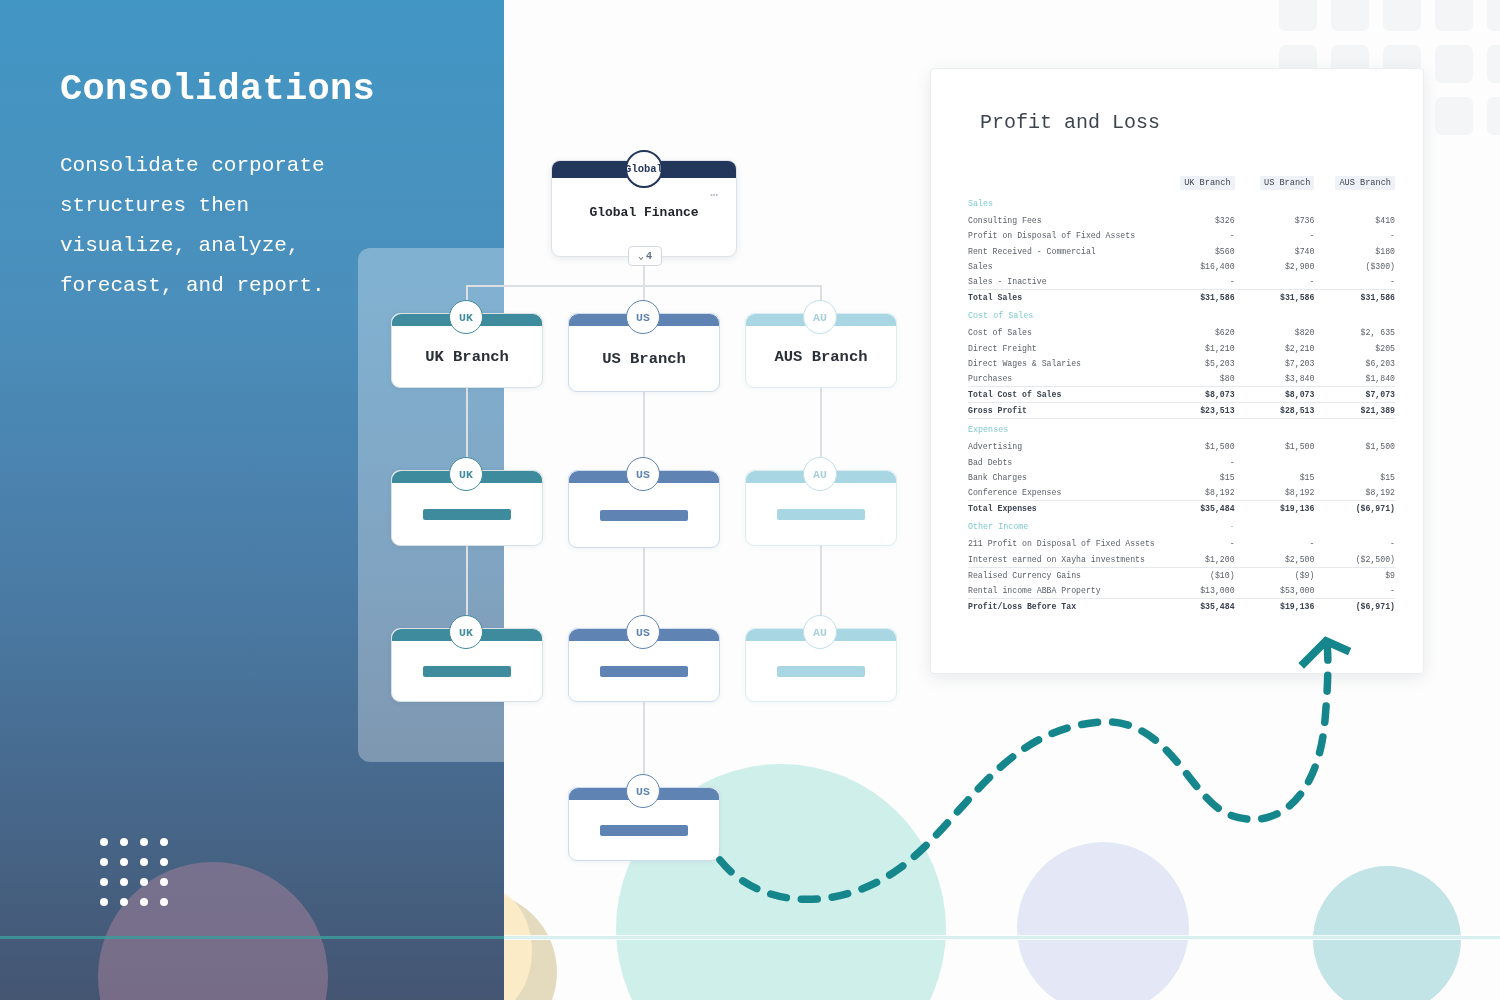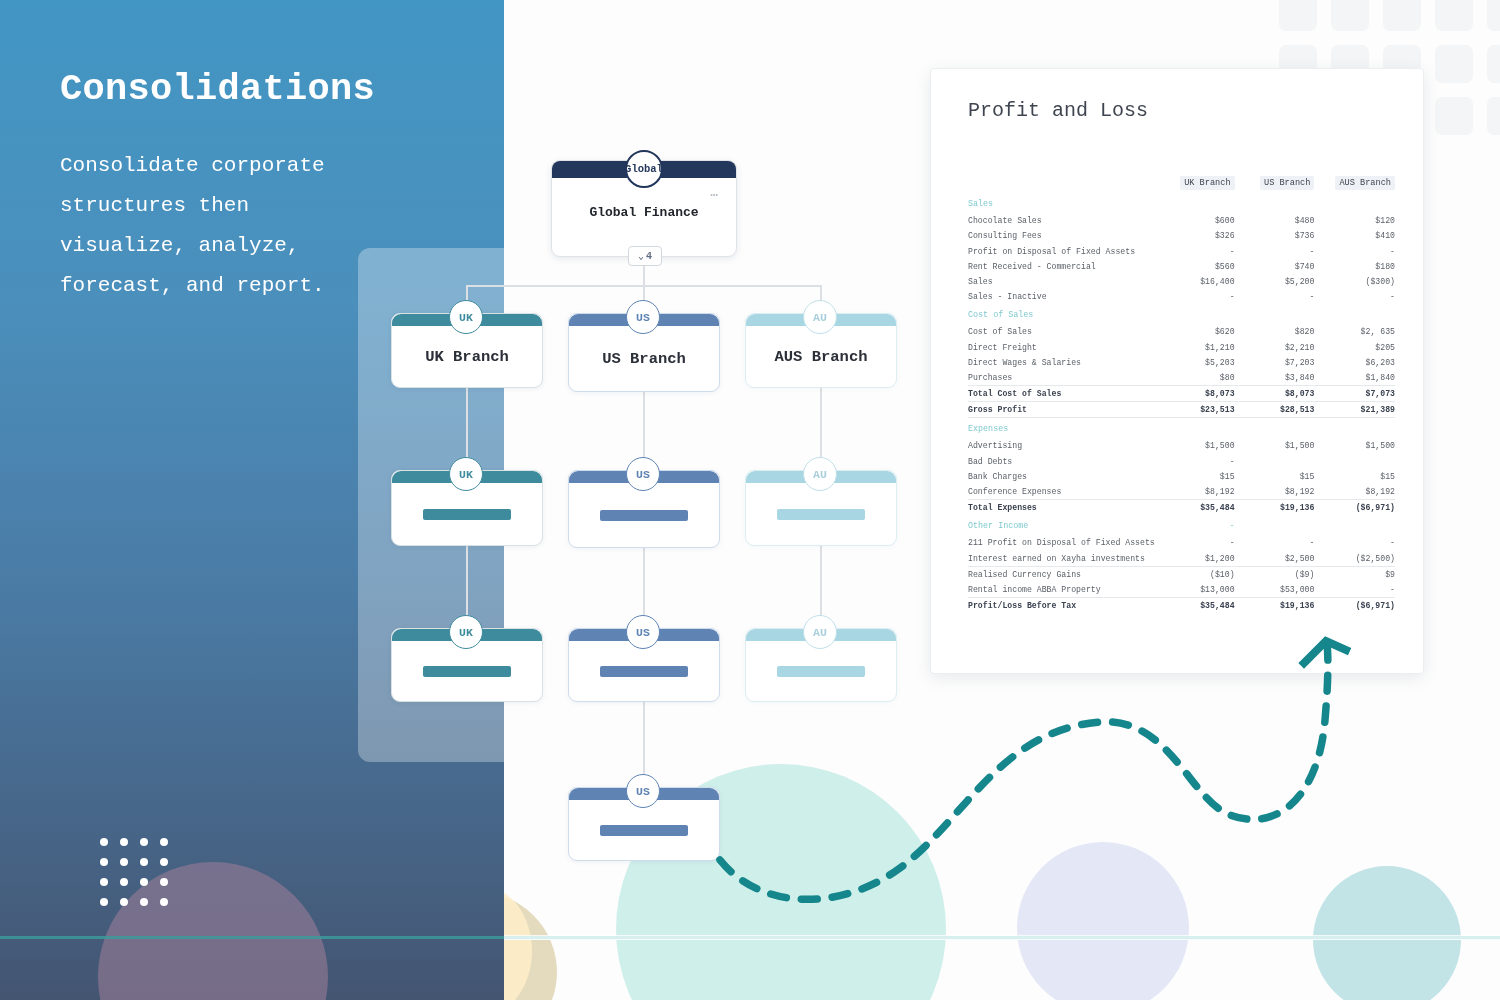--- a/index.html
+++ b/index.html
@@ -81,21 +81,21 @@
   .us-card{border:1px solid #cfdcec;box-shadow:0 1px 5px rgba(40,70,120,.07);}
   
   .au .bar{background:#a8d6e2;}
   .au .ph{background:#a8d6e2;}
   .au-badge{border:1.6px solid #bfe0e9;color:#a9cfdc;}
   .au-card{border:1px solid #ddeef3;box-shadow:0 1px 5px rgba(60,110,130,.05);}
 
   
   .report{position:absolute;left:930px;top:68px;width:492px;height:604px;background:#fff;
     border:1px solid #eceef0;border-radius:4px;box-shadow:0 4px 16px rgba(40,60,90,.10);}
-  .report h2{margin:0;position:absolute;left:37px;top:30px;font-size:20px;font-weight:normal;color:#3f4550;}
+  .report h2{margin:12px;position:absolute;left:37px;top:30px;font-size:20px;font-weight:normal;color:#3f4550;}
   .tbl{position:absolute;left:37px;top:106px;width:427px;border-collapse:collapse;}
   .tbl td,.tbl th{font-size:8.2px;color:#5b6068;padding:3.1px 0;font-weight:normal;
     white-space:nowrap;vertical-align:middle;}
   .tbl th{font-size:8.6px;color:#3f4550;text-align:right;padding-bottom:5px;}
   .tbl th span{background:#eef1f5;padding:2px 4px;border-radius:2px;}
   .tbl td.lbl{text-align:left;width:175px;}
   .tbl td.num{text-align:right;width:84px;}
   tr.hdrrow th:first-child{width:175px;}
   tr.sect td{color:#7fc9cf;font-size:8.4px;padding-top:6px;padding-bottom:4px;}
   tr.tot td{font-weight:bold;color:#3a4250;border-top:1px solid #e6e9ec;}
@@ -286,54 +286,54 @@
         </tr>
       </thead>
       <tbody id="tblBody">
           <tr class="sect">
             <td class="lbl">Sales</td>
             <td class="num"></td>
             <td class="num"></td>
             <td class="num"></td>
           </tr>
           <tr>
-            <td class="lbl">Chocolate Sales</td>
-            <td class="num">$600</td>
-            <td class="num">$480</td>
-            <td class="num">$120</td>
-          </tr>
-          <tr>
             <td class="lbl">Consulting Fees</td>
             <td class="num">$326</td>
             <td class="num">$736</td>
             <td class="num">$410</td>
           </tr>
           <tr>
             <td class="lbl">Profit on Disposal of Fixed Assets</td>
             <td class="num">-</td>
             <td class="num">-</td>
             <td class="num">-</td>
           </tr>
           <tr>
             <td class="lbl">Rent Received - Commercial</td>
             <td class="num">$560</td>
             <td class="num">$740</td>
             <td class="num">$180</td>
           </tr>
           <tr>
             <td class="lbl">Sales</td>
             <td class="num">$16,400</td>
-            <td class="num">$5,200</td>
+            <td class="num">$2,900</td>
             <td class="num">($300)</td>
           </tr>
           <tr>
             <td class="lbl">Sales - Inactive</td>
             <td class="num">-</td>
             <td class="num">-</td>
             <td class="num">-</td>
+          </tr>
+          <tr class="tot">
+            <td class="lbl">Total Sales</td>
+            <td class="num">$31,586</td>
+            <td class="num">$31,586</td>
+            <td class="num">$31,586</td>
           </tr>
           <tr class="sect">
             <td class="lbl">Cost of Sales</td>
             <td class="num"></td>
             <td class="num"></td>
             <td class="num"></td>
           </tr>
           <tr>
             <td class="lbl">Cost of Sales</td>
             <td class="num">$620</td>

